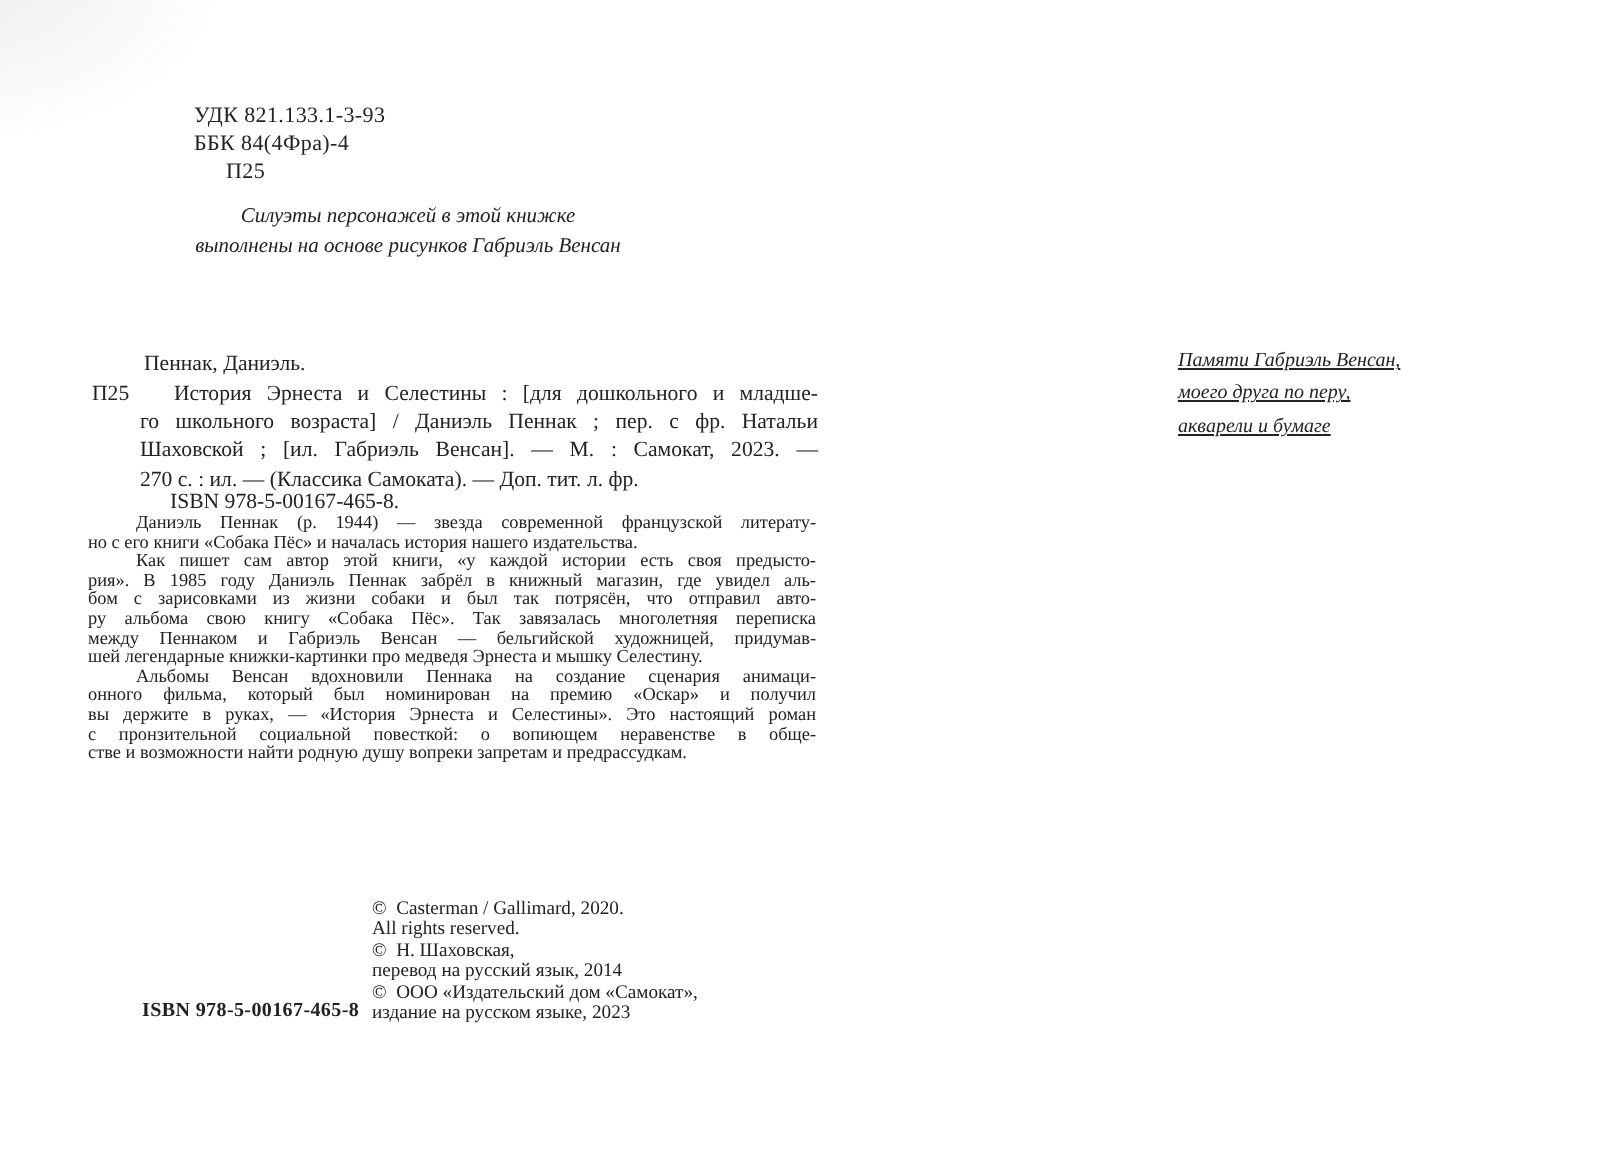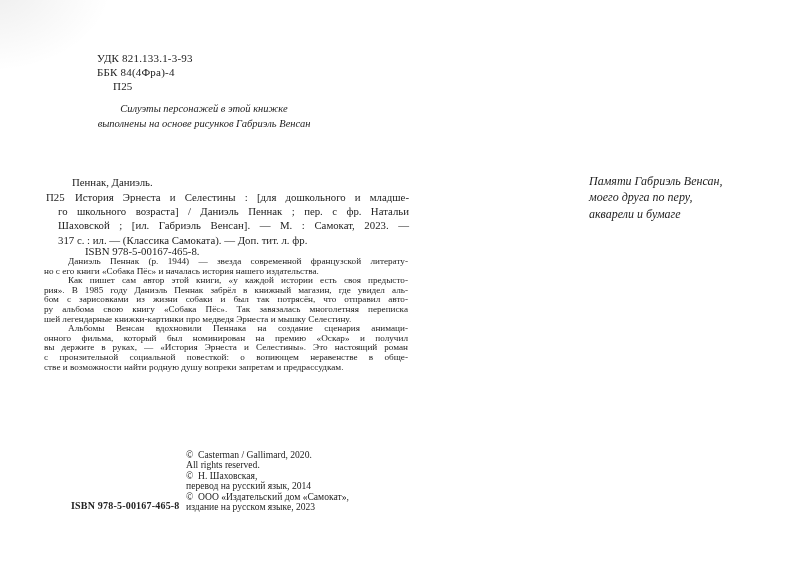--- a/index.html
+++ b/index.html
@@ -23,39 +23,39 @@
   #udk-block .code-line { padding-left: 16px; }
 
   
   #silhouette-note { left: 64px; top: 102px; width: 280px; text-align: center;
     font-style: italic; font-size: 10.5px; line-height: 14.5px; }
 
   
   #author-heading { left: 72px; top: 176px; font-size: 10.8px; }
   #bib-entry { left: 46px; top: 190px; width: 363px; font-size: 10.8px; line-height: 14.2px; }
   #bib-entry .bib-code { position: absolute; left: 0; top: 0; }
-  #bib-entry .lines { margin-left: 12px; }
+  #bib-entry .lines { margin-left: 24px; }
   #bib-entry .line:first-child { text-indent: 17px; }
 
   #isbn-top { left: 85px; top: 245px; font-size: 10.8px; }
 
   
   #annotation { left: 44px; top: 257px; width: 364px; font-size: 9.2px; line-height: 9.6px; }
   #annotation .para .line:first-child { text-indent: 24px; }
 
   
   .jlines .line { text-align: justify; text-align-last: justify; }
   .jlines .line.last { text-align: left; text-align-last: left; }
 
   
   #copyright-block { left: 186px; top: 450px; font-size: 9.6px; line-height: 10.4px; }
   #isbn-bottom { left: 71px; top: 500px; font-size: 10px; font-weight: bold; letter-spacing: 0.2px; }
 
   
-  #dedication { left: 589px; top: 173px; font-style: italic; font-size: 12px; line-height: 16.4px; }
+  #dedication { left: 589px; top: 173px; font-style: italic; font-size: 10px; line-height: 16.4px; text-decoration: underline; }
 </style>
 </head>
 <body>
 
 <div class="abs corner-shade"></div>
 
 <div class="abs" id="udk-block">
   <div>УДК 821.133.1-3-93</div>
   <div>ББК 84(4Фра)-4</div>
   <div class="code-line">П25</div>
@@ -67,36 +67,37 @@
   </div>
 
 <div class="abs" id="author-heading">Пеннак, Даниэль.</div>
 
 <div class="abs" id="bib-entry">
   <span class="bib-code">П25</span>
   <div class="lines jlines">
       <div class="line">История Эрнеста и Селестины : [для дошкольного и младше-</div>
       <div class="line">го школьного возраста] / Даниэль Пеннак ; пер. с фр. Натальи</div>
       <div class="line">Шаховской ; [ил. Габриэль Венсан]. — М. : Самокат, 2023. —</div>
-      <div class="line last">317 с. : ил. — (Классика Самоката). — Доп. тит. л. фр.</div>
+      <div class="line last">270 с. : ил. — (Классика Самоката). — Доп. тит. л. фр.</div>
     </div>
 </div>
 
 <div class="abs" id="isbn-top">ISBN 978-5-00167-465-8.</div>
 
 <div class="abs" id="annotation">
   <div class="para jlines">
       <div class="line">Даниэль Пеннак (р. 1944) — звезда современной французской литерату-</div>
       <div class="line last">но с его книги «Собака Пёс» и началась история нашего издательства.</div>
     </div>
   <div class="para jlines">
       <div class="line">Как пишет сам автор этой книги, «у каждой истории есть своя предысто-</div>
       <div class="line">рия». В 1985 году Даниэль Пеннак забрёл в книжный магазин, где увидел аль-</div>
       <div class="line">бом с зарисовками из жизни собаки и был так потрясён, что отправил авто-</div>
       <div class="line">ру альбома свою книгу «Собака Пёс». Так завязалась многолетняя переписка</div>
+      <div class="line">между Пеннаком и Габриэль Венсан — бельгийской художницей, придумав-</div>
       <div class="line last">шей легендарные книжки-картинки про медведя Эрнеста и мышку Селестину.</div>
     </div>
   <div class="para jlines">
       <div class="line">Альбомы Венсан вдохновили Пеннака на создание сценария анимаци-</div>
       <div class="line">онного фильма, который был номинирован на премию «Оскар» и получил</div>
       <div class="line">вы держите в руках, — «История Эрнеста и Селестины». Это настоящий роман</div>
       <div class="line">с пронзительной социальной повесткой: о вопиющем неравенстве в обще-</div>
       <div class="line last">стве и возможности найти родную душу вопреки запретам и предрассудкам.</div>
     </div>
 </div>

